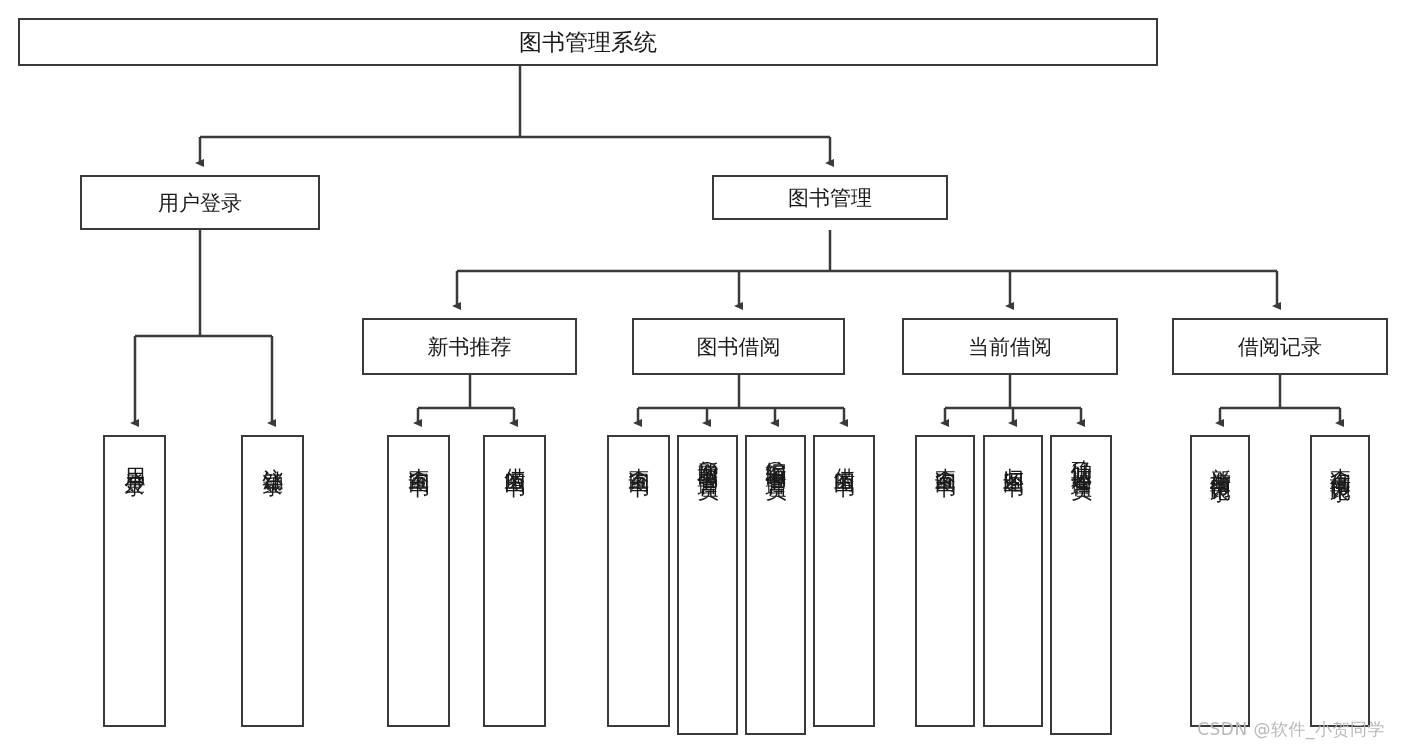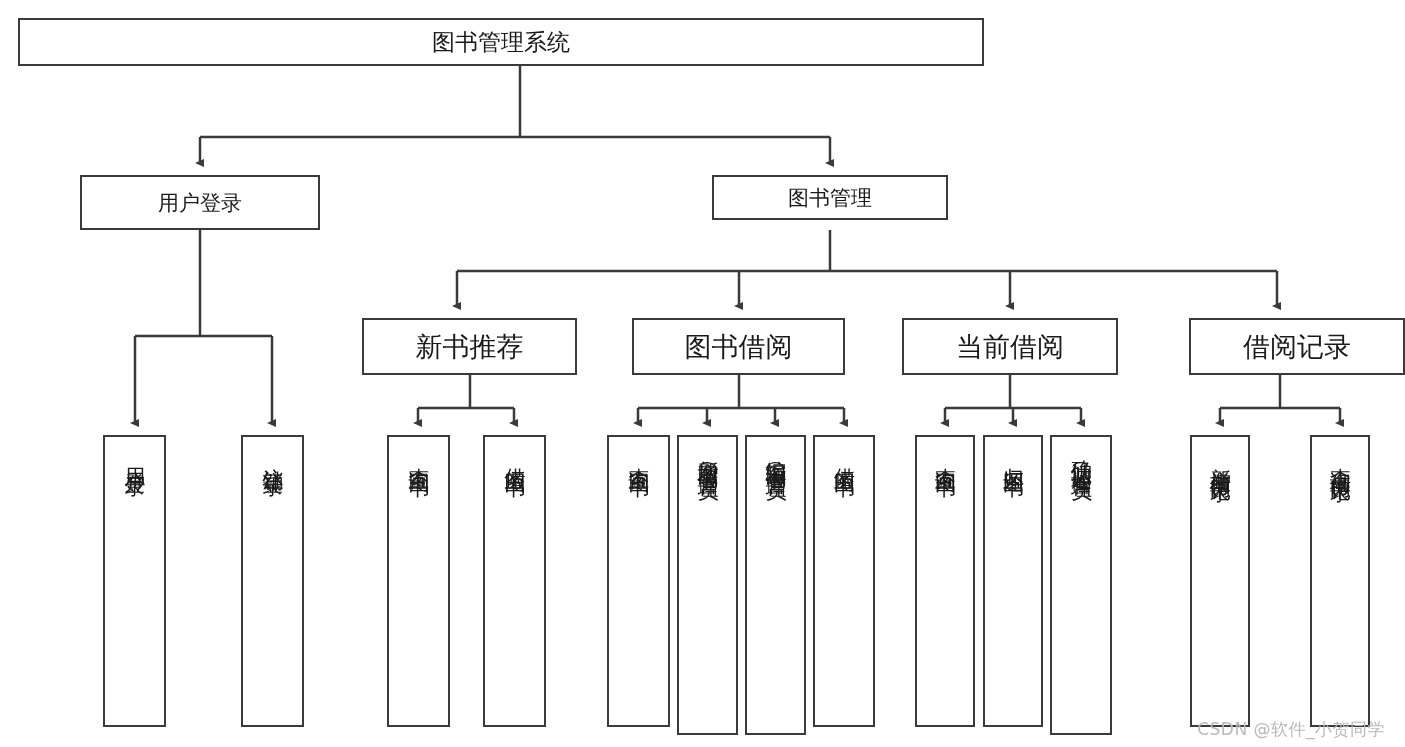--- a/index.html
+++ b/index.html
@@ -35,21 +35,21 @@
     justify-content: center;
     color: #1a1a1a;
   }
   .node.root {
     font-size: 23px;
   }
   .node.level2 {
     font-size: 21px;
   }
   .node.level3 {
-    font-size: 27px;
+    font-size: 21px;
   }
   .node.leaf {
     font-size: 21px;
     align-items: flex-start;
     padding-top: 14px;
   }
   .node.leaf.tall {
     padding-top: 6px;
   }
   .vtext {
@@ -117,21 +117,21 @@
       <path d="M 1013 408 L 1013 423" marker-end="url(#arrow)"></path>
       <path d="M 1081 408 L 1081 423" marker-end="url(#arrow)"></path>
 
       <path d="M 1280 375 L 1280 408"></path>
       <path d="M 1220 408 L 1340 408"></path>
       <path d="M 1220 408 L 1220 423" marker-end="url(#arrow)"></path>
       <path d="M 1340 408 L 1340 423" marker-end="url(#arrow)"></path>
     </g>
   </svg>
 
-  <div class="node root" style="left:18px; top:18px; width:966px; height:48px;">
+  <div class="node root" style="left:18px; top:18px; width:1140px; height:48px;">
     <span>图书管理系统</span>
   </div>
 
   <div class="node level2" style="left:80px; top:175px; width:240px; height:55px;">
     <span>用户登录</span>
   </div>
 
   <div class="node level2" style="left:712px; top:175px; width:236px; height:45px;">
     <span>图书管理</span>
   </div>
@@ -141,21 +141,21 @@
   </div>
 
   <div class="node level3" style="left:902px; top:318px; width:216px; height:57px;">
     <span>当前借阅</span>
   </div>
 
   <div class="node level3" style="left:632px; top:318px; width:213px; height:57px;">
     <span>图书借阅</span>
   </div>
 
-  <div class="node level3" style="left:1172px; top:318px; width:216px; height:57px;margin-left:17px;">
+  <div class="node level3" style="left:1172px; top:318px; width:216px; height:57px;">
     <span>借阅记录</span>
   </div>
 
   <div class="node leaf" style="left:103px; top:435px; width:63px; height:292px;">
     <span class="vtext">用户登录</span>
   </div>
 
   <div class="node leaf" style="left:241px; top:435px; width:63px; height:292px;">
     <span class="vtext">注销登录</span>
   </div>

